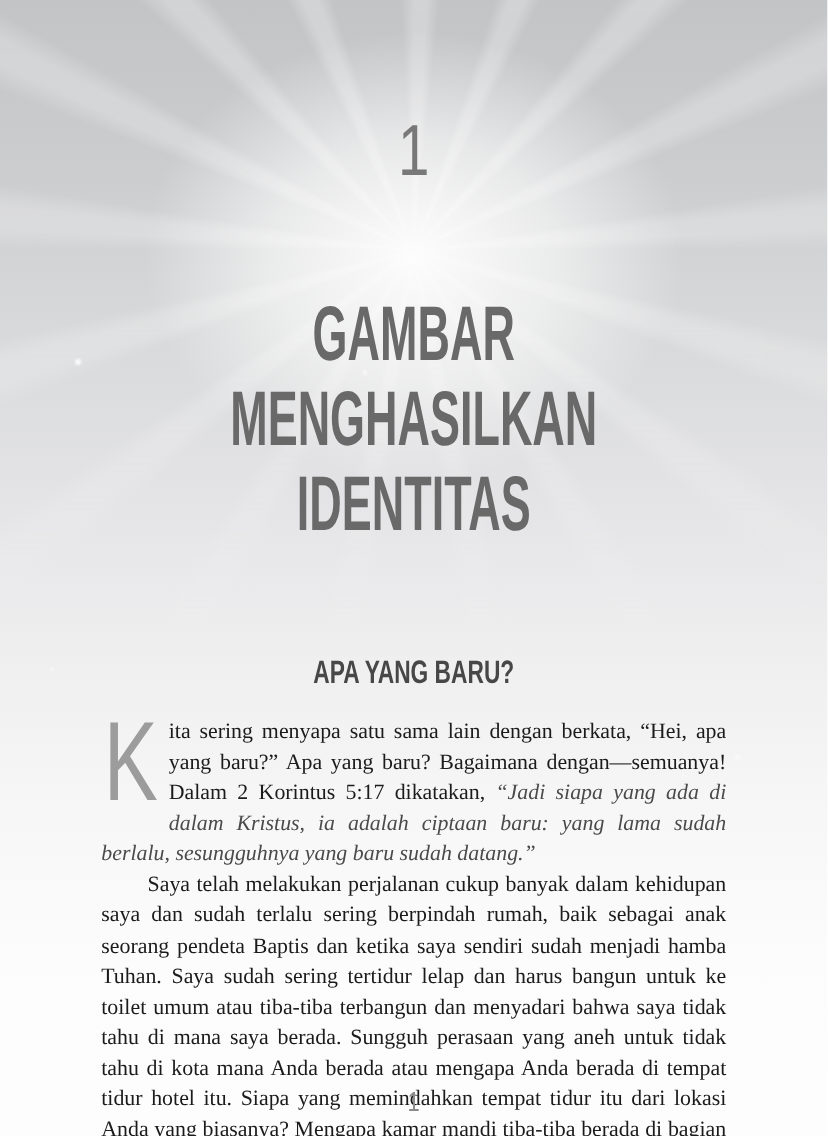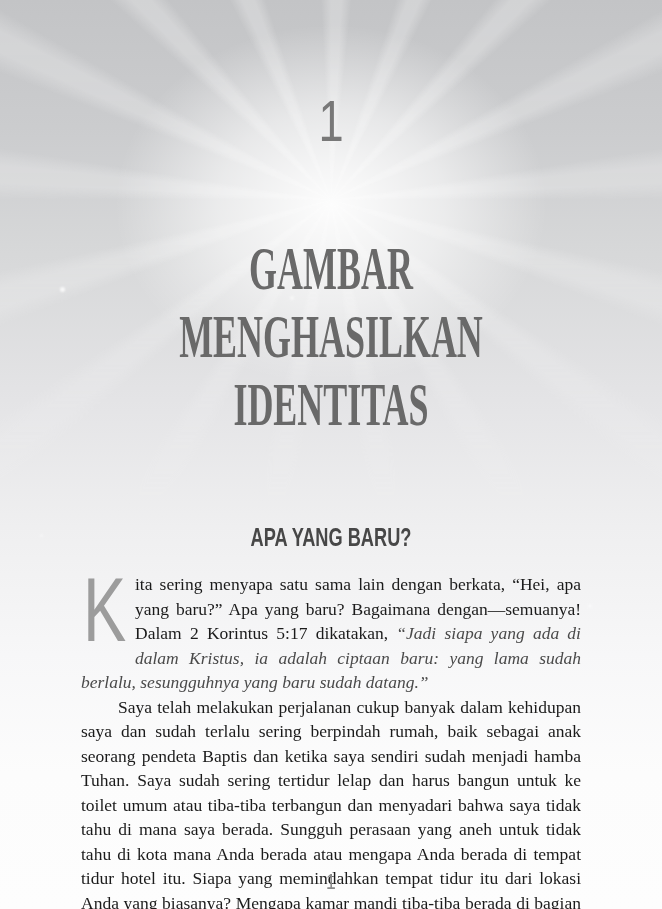--- a/index.html
+++ b/index.html
@@ -45,21 +45,21 @@
     text-align:center;
     font-family:"Liberation Sans", sans-serif;
     font-weight:400;
     font-size:58px;line-height:50px;
     color:var(--chapter-number-color);
     transform:scaleX(.78);
   }
   .chapter-title{
     position:relative;
     margin:88px 0 0 0;
-    font-family:Liberation Serif, serif;
+    font-family:Liberation Sans, sans-serif;
     font-weight:700;
     font-size:62px;line-height:68px;
     color:var(--title-color);
     text-align:center;
     letter-spacing:0;
   }
   .chapter-title .title-line{display:block;transform:scaleX(.58);}
   .section-heading{
     position:relative;
     margin:86px 0 0 0;

